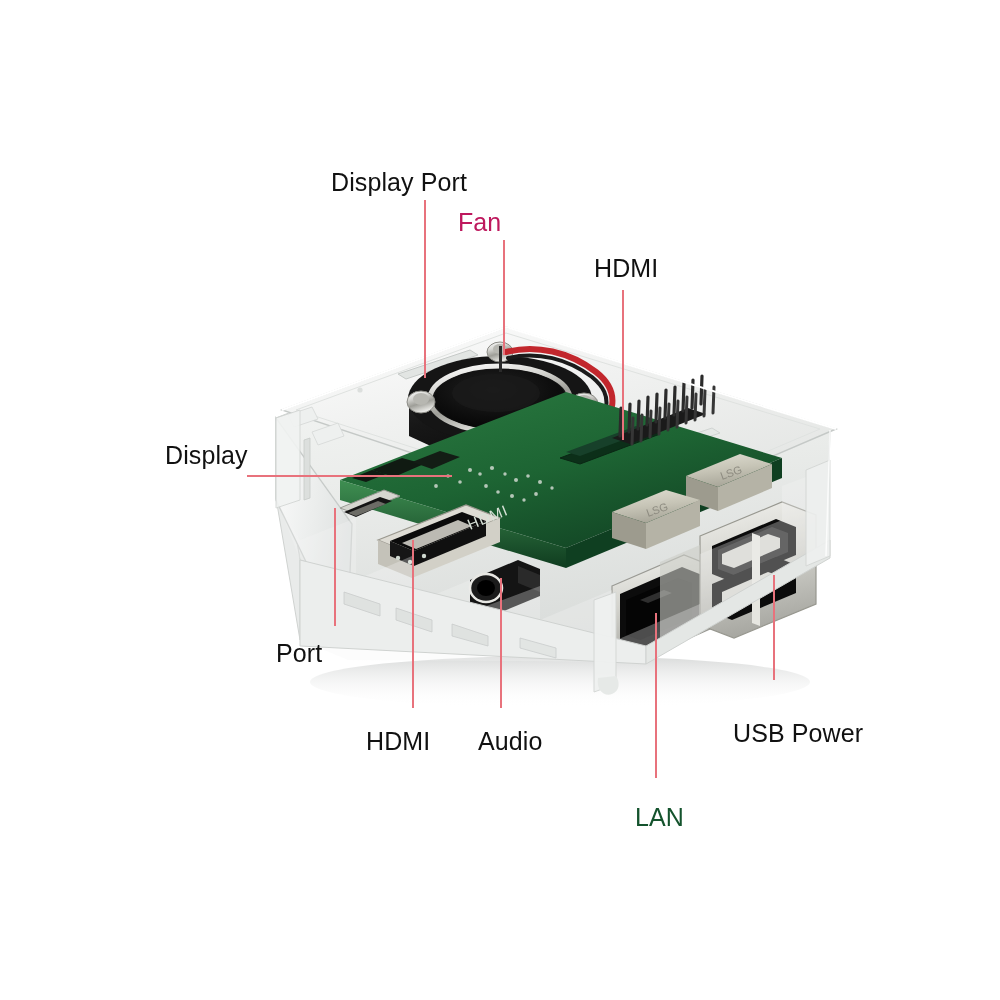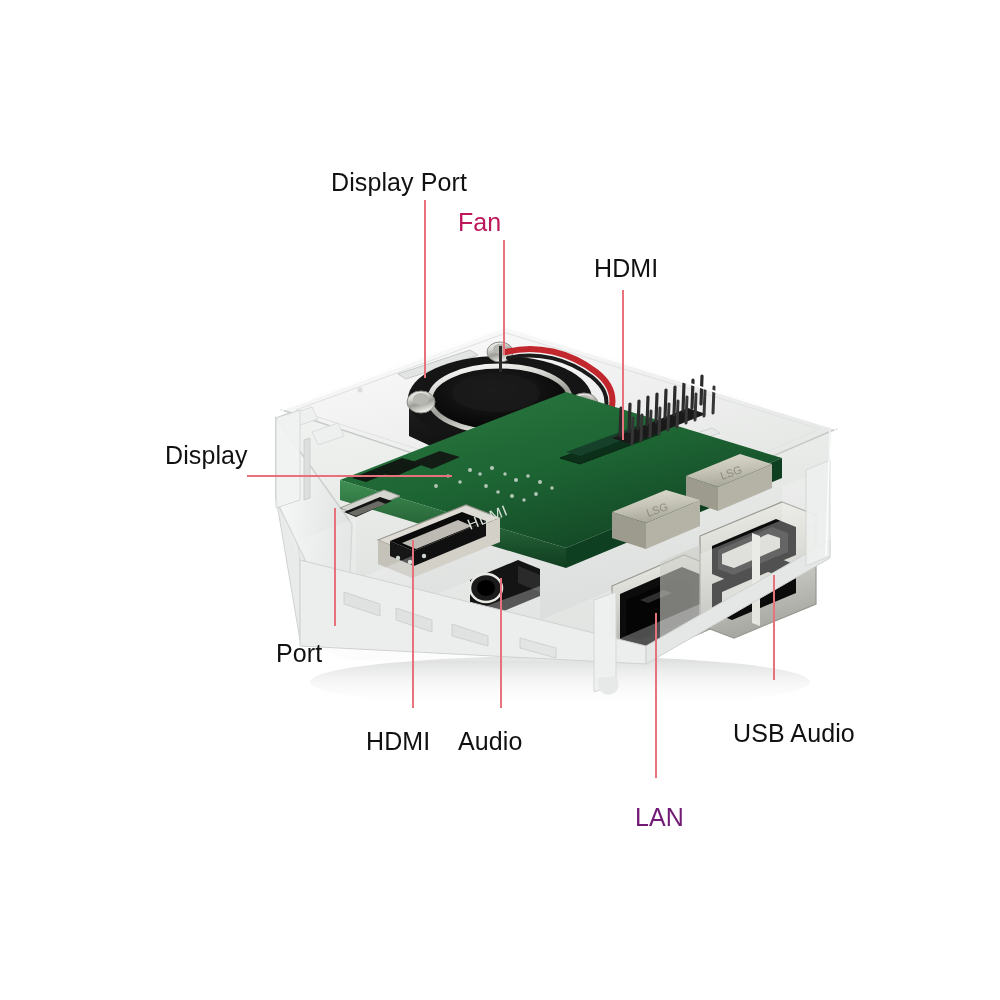--- a/index.html
+++ b/index.html
@@ -329,17 +329,17 @@
   <div class="leader v" style="left: 500px; top: 578px; height: 130px; background: rgb(232, 114, 124);"></div>
   <div class="leader v" style="left: 655px; top: 613px; height: 165px; background: rgb(232, 114, 124);"></div>
   <div class="leader v" style="left: 773px; top: 575px; height: 105px; background: rgb(232, 114, 124);"></div>
 
   <div class="label" style="left: 331px; top: 170px; color: rgb(17, 17, 17);">Display Port</div>
   <div class="label" style="left: 458px; top: 210px; color: #be185d;">Fan</div>
   <div class="label" style="left: 594px; top: 256px; color: rgb(17, 17, 17);">HDMI</div>
   <div class="label" style="left: 165px; top: 443px; color: rgb(17, 17, 17);">Display</div>
   <div class="label" style="left: 276px; top: 641px; color: rgb(17, 17, 17);">Port</div>
   <div class="label" style="left: 366px; top: 729px; color: rgb(17, 17, 17);">HDMI</div>
-  <div class="label" style="left: 458px; top: 729px; color: rgb(17, 17, 17);">Audio</div>
-  <div class="label" style="left: 635px; top: 805px; color: #701a75;">LAN</div>
-  <div class="label" style="left: 733px; top: 721px; color: rgb(17, 17, 17);">USB Audio</div>
+  <div class="label" style="left: 478px; top: 729px; color: rgb(17, 17, 17);">Audio</div>
+  <div class="label" style="left: 635px; top: 805px; color: #14532d;">LAN</div>
+  <div class="label" style="left: 733px; top: 721px; color: rgb(17, 17, 17);">USB Power</div>
 
 </div>
 
 </body></html>

